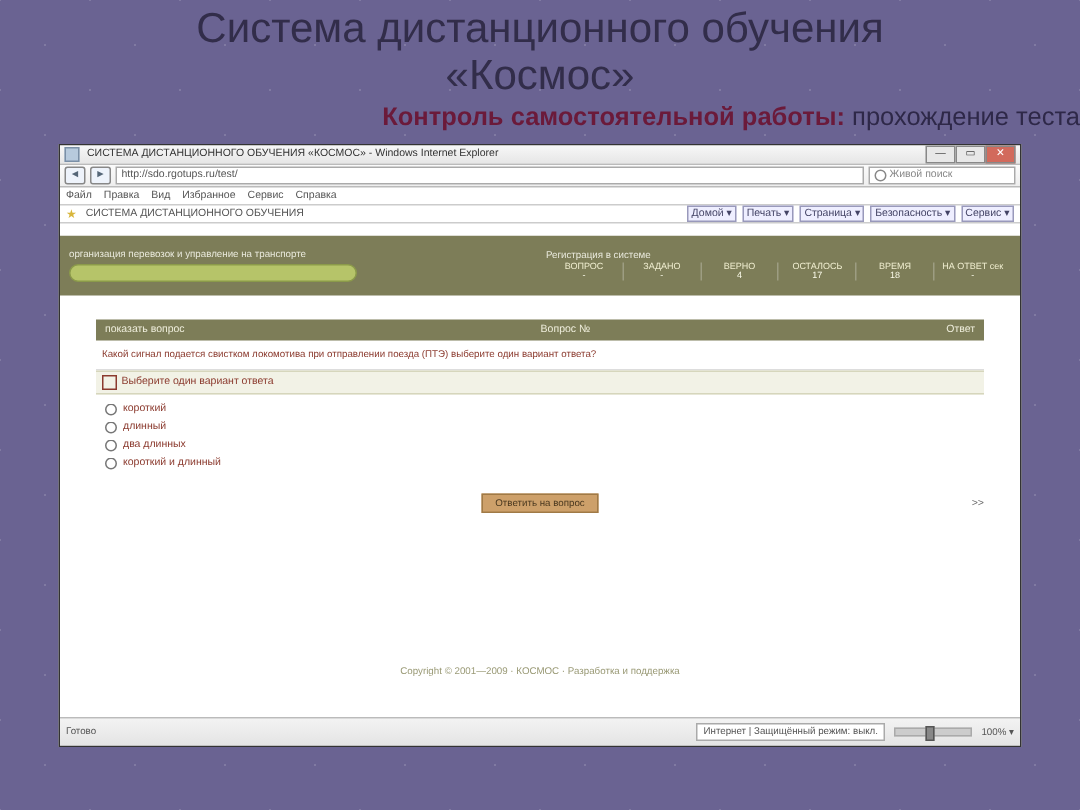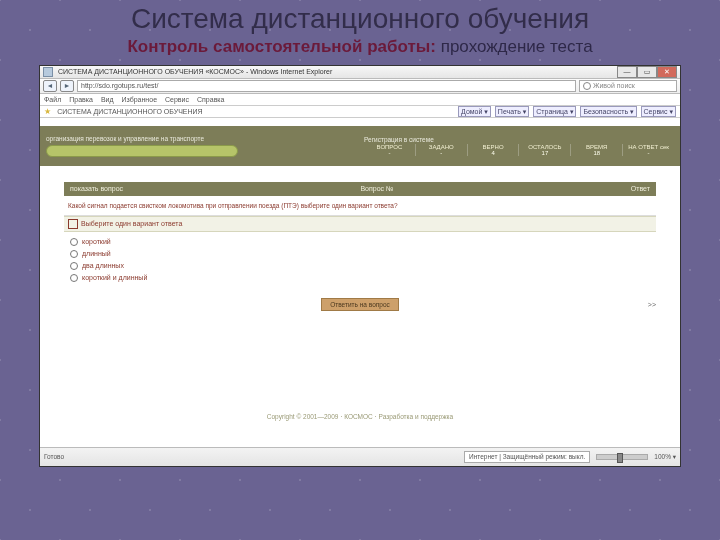--- a/index.html
+++ b/index.html
@@ -4,21 +4,21 @@
 <style>
   html,body{margin:0;padding:0;width:720px;height:540px;font-family:Arial,sans-serif;overflow:hidden}
   body{background:#6a6392;position:relative}
   
   body::before{content:"";position:absolute;inset:0;
     background-image:radial-gradient(circle,rgba(255,255,255,.15) 1px,transparent 1px),
                      radial-gradient(circle,rgba(255,255,255,.15) 1px,transparent 1px);
     background-size:60px 60px,60px 60px;
     background-position:0 0,30px 30px;pointer-events:none}
   .title{position:relative;text-align:center;color:#322d4a;font-size:28px;line-height:1.1;padding-top:4px;font-family:"Arial",sans-serif}
-  .subtitle{position:relative;text-align:center;font-size:17px;margin-top:2px}
+  .subtitle{position:relative;text-align:right;font-size:17px;margin-top:2px}
   .sub-red{color:#6b1a3a;font-weight:bold}
   .sub-dark{color:#2e2848}
   .window{position:relative;margin:8px auto 0;width:640px;height:400px;background:#fff;border:1px solid #333;font-size:7px;color:#444}
   
   .wc-top{height:12px;background:linear-gradient(#f7f7f7,#e6e6e6);border-bottom:1px solid #bbb;display:flex;align-items:center;padding:0 3px;gap:2px}
   .wc-top .icon-sq{width:8px;height:8px;background:#b7cadd;border:1px solid #7a8fa6}
   .wc-title{flex:1;padding-left:3px;color:#333}
   .wc-btns{display:flex;gap:0}
   .wc-btn{width:18px;height:10px;border:1px solid #888;background:#e8e8e8;display:flex;align-items:center;justify-content:center;font-size:7px;line-height:1}
   .wc-btn.close{background:#d26a5c;color:#fff}
@@ -62,20 +62,21 @@
   .status .right{margin-left:auto;display:flex;align-items:center;gap:6px}
   .status .pill{border:1px solid #aaa;background:#fff;padding:0 4px;height:10px;line-height:10px}
   .zoom-bar{width:50px;height:4px;background:#ccc;border:1px solid #aaa;position:relative}
   .zoom-bar::after{content:"";position:absolute;left:40%;top:-2px;width:4px;height:8px;background:#888;border:1px solid #555}
 </style>
 </head>
 <body>
 
 <div class="title">
   <span>Система дистанционного обучения</span><br>
+  <span>«Космос»</span>
 </div>
 <div class="subtitle">
   <span class="sub-red">Контроль самостоятельной работы:</span><span class="sub-dark"> прохождение теста</span>
 </div>
 
 <div class="window">
 
   <div class="wc-top">
     <span class="icon-sq"></span>
     <span class="wc-title">СИСТЕМА ДИСТАНЦИОННОГО ОБУЧЕНИЯ «КОСМОС» - Windows Internet Explorer</span>

